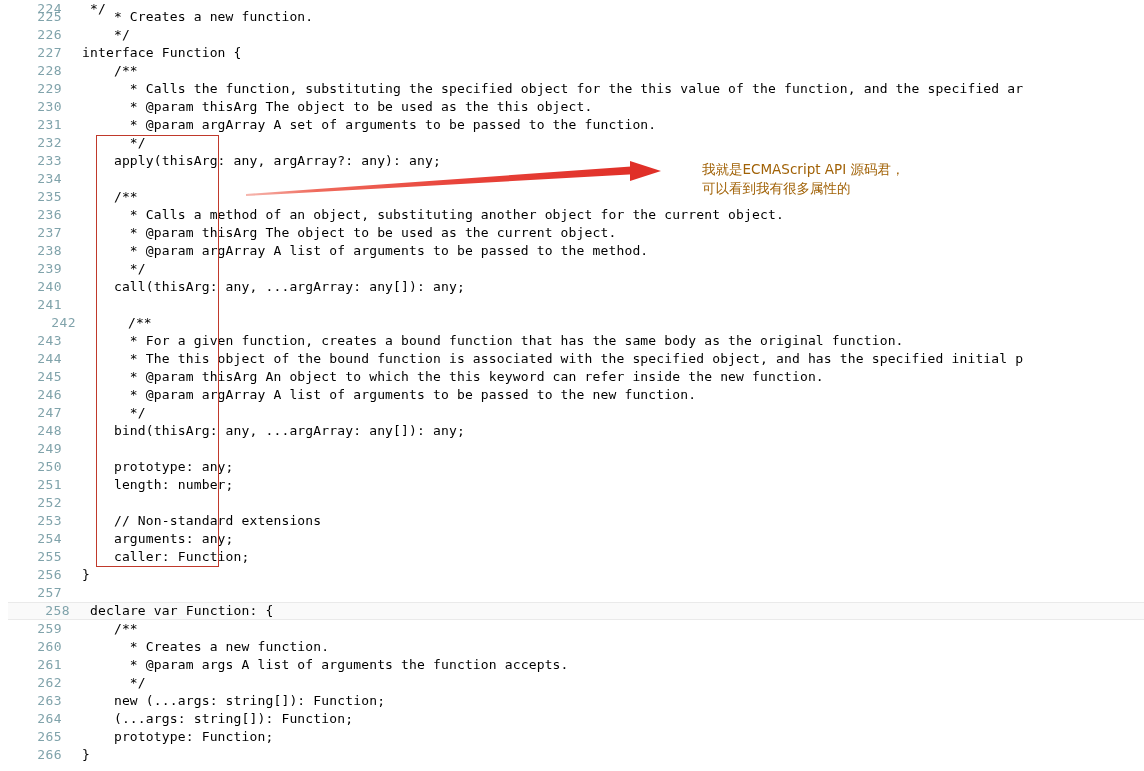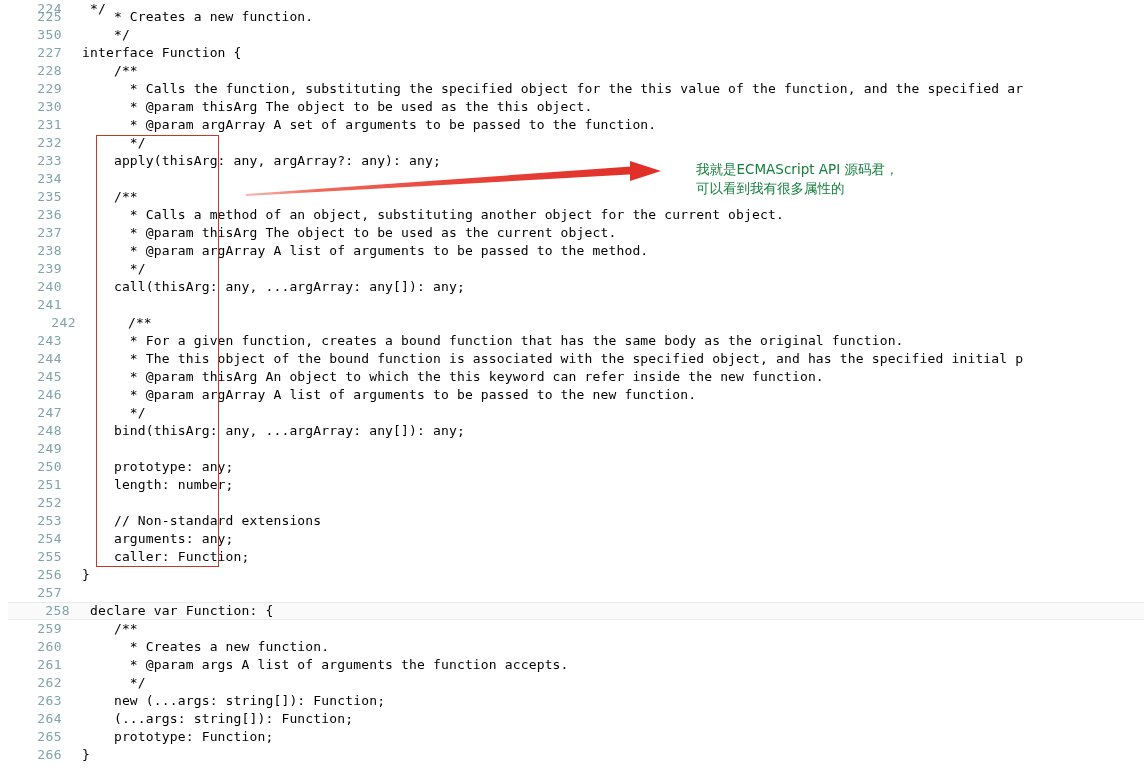--- a/index.html
+++ b/index.html
@@ -80,25 +80,26 @@
 
   .anno-rect {
     position: absolute;
     border: 1.4px solid #c0392b;
     box-sizing: border-box;
     background: transparent;
   }
 
   .anno-text {
     position: absolute;
-    color: #15803d;
+    color: #a16207;
     font-family: "DejaVu Sans", "Liberation Sans", sans-serif;
     font-size: 13.5px;
     line-height: 19px;
     white-space: pre;
+    margin-left: 6px;
   }
 
   .anno-arrow {
     position: absolute;
   }
 </style>
 </head>
 <body>
 
 <div id="editor">
@@ -107,21 +108,21 @@
 
     <div class="code-line" style="top:0px;position:absolute;left:0;width:1144px;">
       <span class="ln">224</span>
       <span class="src"> */</span>
     </div>
     <div class="code-line" style="top:8px;position:absolute;left:0;width:1144px;">
       <span class="ln">225</span>
       <span class="src">    * Creates a new function.</span>
     </div>
     <div class="code-line" style="top:26px;position:absolute;left:0;width:1144px;">
-      <span class="ln">350</span>
+      <span class="ln">226</span>
       <span class="src">    */</span>
     </div>
     <div class="code-line" style="top:44px;position:absolute;left:0;width:904px;">
       <span class="ln">227</span>
       <span class="src">interface Function {</span>
     </div>
     <div class="code-line" style="top:62px;position:absolute;left:0;width:1144px;">
       <span class="ln">228</span>
       <span class="src">    /**</span>
     </div>

